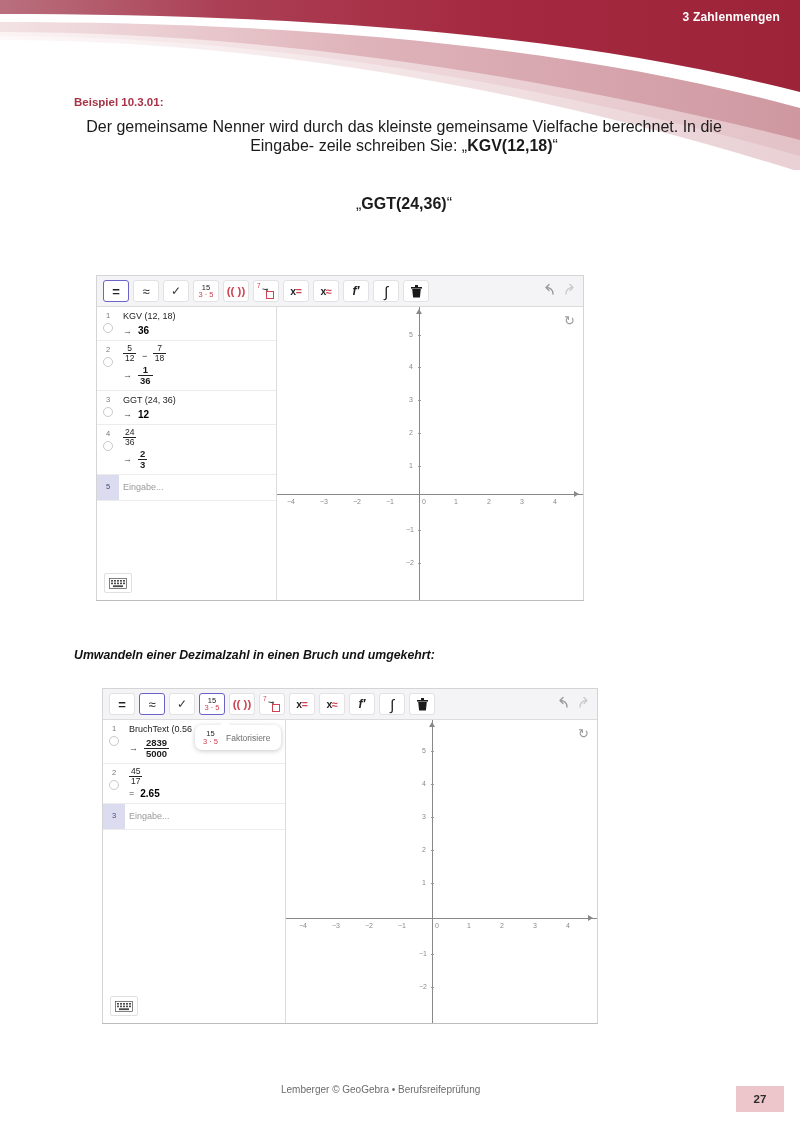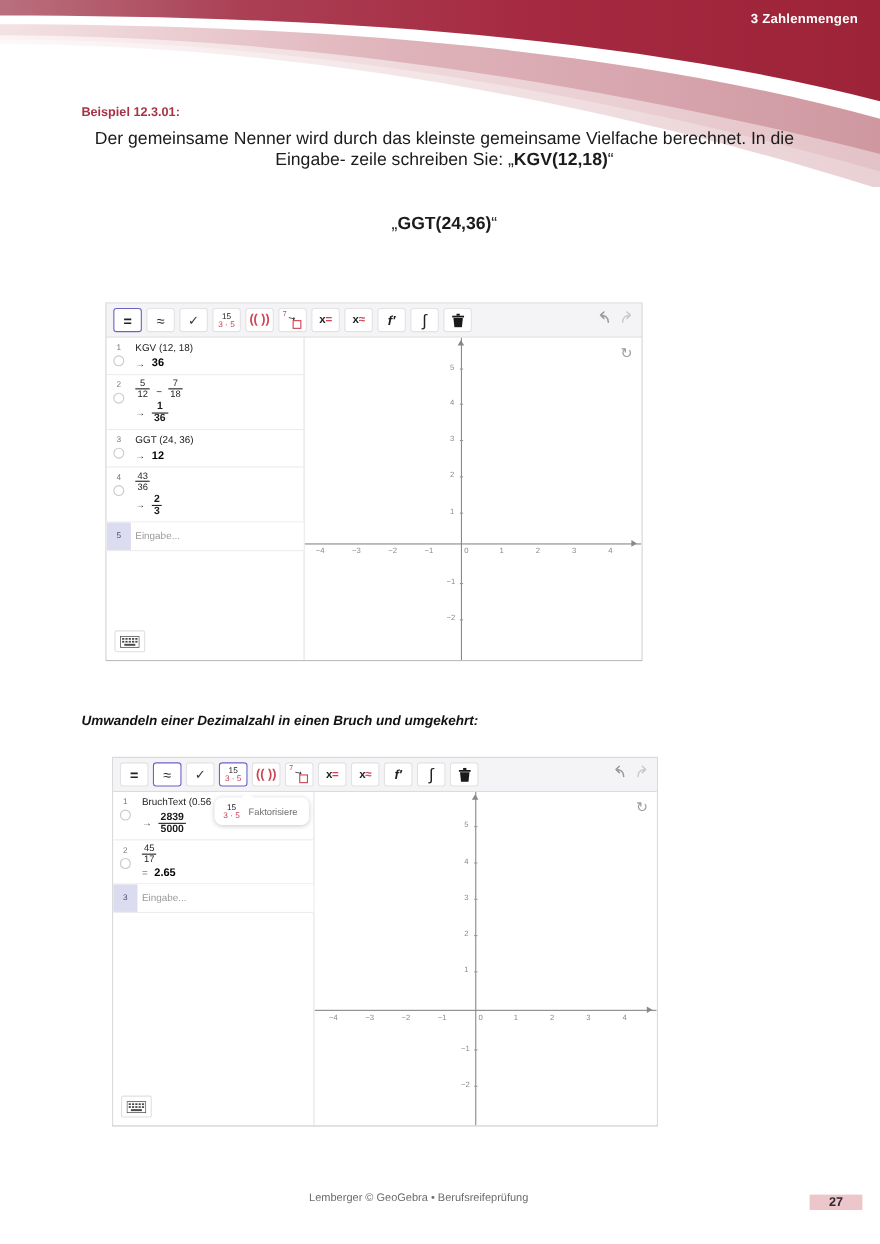--- a/index.html
+++ b/index.html
@@ -142,21 +142,21 @@
     position:absolute;top:-5px;left:24px;width:0;height:0;
     border-left:6px solid transparent;border-right:6px solid transparent;
     border-bottom:6px solid #ffffff;
   }
 
   
   .footer-text{
     position:absolute;left:281px;top:1084px;font-size:10px;color:#6b6b6b;
   }
   .page-box{
-    position:absolute;left:736px;top:1086px;width:48px;height:14px;
+    position:absolute;left:736px;top:1086px;width:48px;height:26px;
     background:#edc6cb;display:flex;align-items:center;justify-content:center;
   }
   .page-num{font-size:11.5px;font-weight:bold;color:#2b2b2b;}
 </style>
 </head>
 <body>
 
 <div class="header-wrap">
   <svg class="header-svg" width="800" height="170" viewBox="0 0 800 170">
     <defs>
@@ -187,21 +187,21 @@
     <path d="M0,40 C260,40 540,90 800,172 L800,136 C560,62 270,30 0,30 Z" fill="url(#gLite2)"></path>
     <path d="M0,36 C260,36 540,82 800,156 L800,124 C560,52 270,26 0,26 Z" fill="url(#gLite)"></path>
     <path d="M0,32 C260,32 540,74 800,140 L800,108 C560,42 270,22 0,22 Z" fill="url(#gMid)"></path>
     <path d="M0,0 L800,0 L800,92 C560,30 270,14 0,14 Z" fill="url(#gDark)"></path>
   </svg>
   <div class="header-title">3 Zahlenmengen</div>
 </div>
 
 <div class="content">
 
-  <div class="beispiel">Beispiel 12.3.01:</div>
+  <div class="beispiel">Beispiel 10.3.01:</div>
   <p class="para">
     <span>Der gemeinsame Nenner wird durch das kleinste gemeinsame Vielfache berechnet. In die Eingabe-</span>
     <span>zeile schreiben Sie: „</span><b>KGV(12,18)</b><span>“</span>
   </p>
 
   <p class="para">
     <br>
     <span>„</span><b>GGT(24,36)</b><span>“</span>
   </p>
 </div>
@@ -328,21 +328,21 @@
       </div>
 
       <div class="row">
         <div class="row-gutter">
           <span class="row-num">4</span>
           <span class="row-dot"></span>
         </div>
         <div class="row-body">
           <div class="expr">
             <span class="fr">
-              <span class="n">43</span>
+              <span class="n">24</span>
               <span class="d">36</span>
             </span>
           </div>
           <div class="out">
             <span class="arr">→</span>
             <span class="fr b">
               <span class="n">2</span>
               <span class="d">3</span>
             </span>
           </div>

